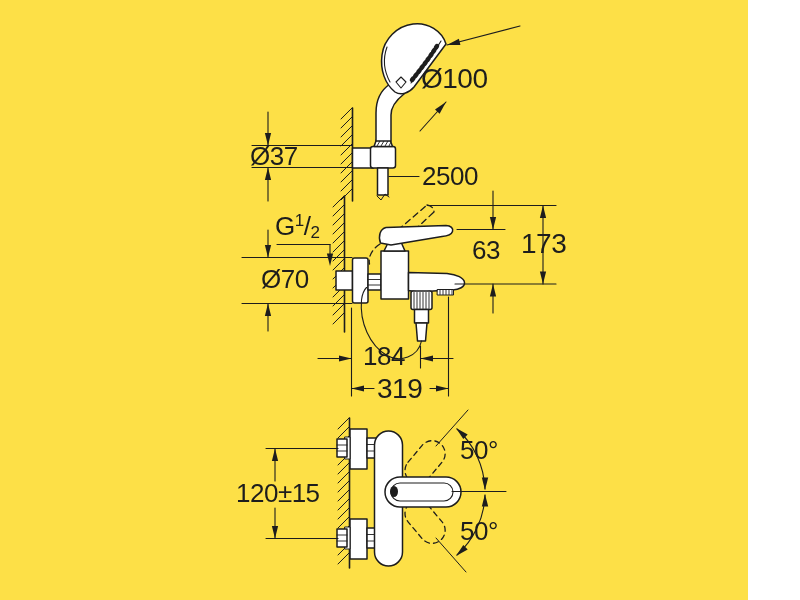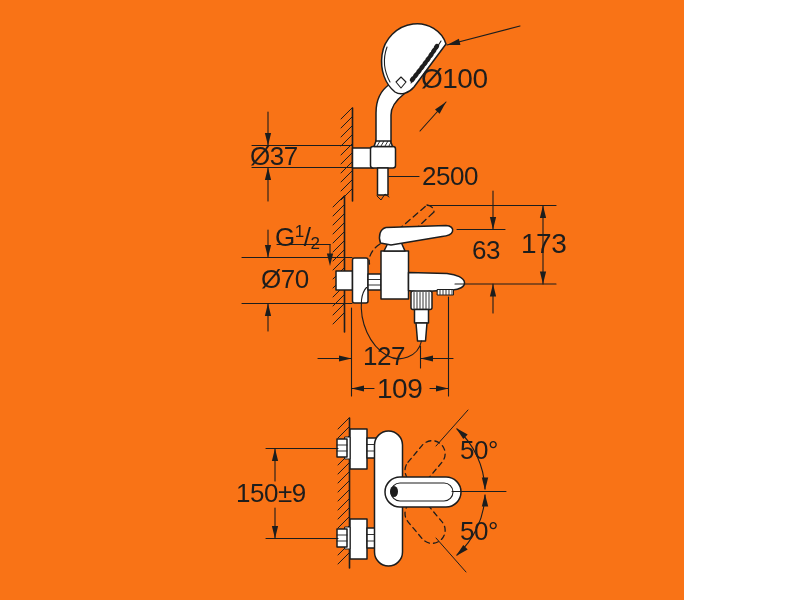--- a/index.html
+++ b/index.html
@@ -1,16 +1,16 @@
 <!DOCTYPE html>
 <html><head>
 <meta charset="utf-8">
 <style>
   html,body{margin:0;padding:0;background:#fff;}
-  #stage{position:relative;width:684px;height:600px;background:#f97316;overflow:hidden;
+  #stage{position:relative;width:748px;height:600px;background:#fde047;overflow:hidden;
          font-family:"Liberation Sans",sans-serif;}
   #linework{position:absolute;left:0;top:0;}
   .dim{position:absolute;font-size:26px;line-height:1;color:#1d1d1d;
        letter-spacing:-0.5px;white-space:nowrap;font-family:"Liberation Sans",sans-serif;}
   .dim.lg{font-size:28px;}
   .g-sup{font-size:17px;position:relative;top:-9px;}
   .g-sub{font-size:17px;position:relative;top:3px;}
   .g-slash{font-size:26px;}
 </style>
 </head>
@@ -190,25 +190,25 @@
       <polygon points="275,448.5 271.9,461 278.1,461" fill="#1d1d1d" stroke="none"></polygon>
       <polygon points="275,538.5 271.9,526 278.1,526" fill="#1d1d1d" stroke="none"></polygon>
     </g>
   </g>
 </svg>
 
   <div class="dim lg" style="left:421px;top:65px">Ø100</div>
   <div class="dim" style="left:250px;top:143px">Ø37</div>
   <div class="dim" style="left:422px;top:163px">2500</div>
 
-  <div class="dim" style="left:275px;top:224px"><span>G</span><span class="g-sup">1</span><span class="g-slash">/</span><span class="g-sub">2</span></div>
+  <div class="dim" style="left:275px;top:213px"><span>G</span><span class="g-sup">1</span><span class="g-slash">/</span><span class="g-sub">2</span></div>
 
   <div class="dim" style="left:261px;top:266px">Ø70</div>
   <div class="dim" style="left:472px;top:237px">63</div>
   <div class="dim lg" style="left:521px;top:230px">173</div>
-  <div class="dim" style="left:363px;top:343px">127</div>
-  <div class="dim lg" style="left:377px;top:375px">109</div>
-
-  <div class="dim" style="left:236px;top:480px">150±9</div>
+  <div class="dim" style="left:363px;top:343px">184</div>
+  <div class="dim lg" style="left:377px;top:375px">319</div>
+
+  <div class="dim" style="left:236px;top:480px">120±15</div>
   <div class="dim" style="left:460px;top:437px">50°</div>
   <div class="dim" style="left:460px;top:518px">50°</div>
 
 </div>
 
 </body></html>

